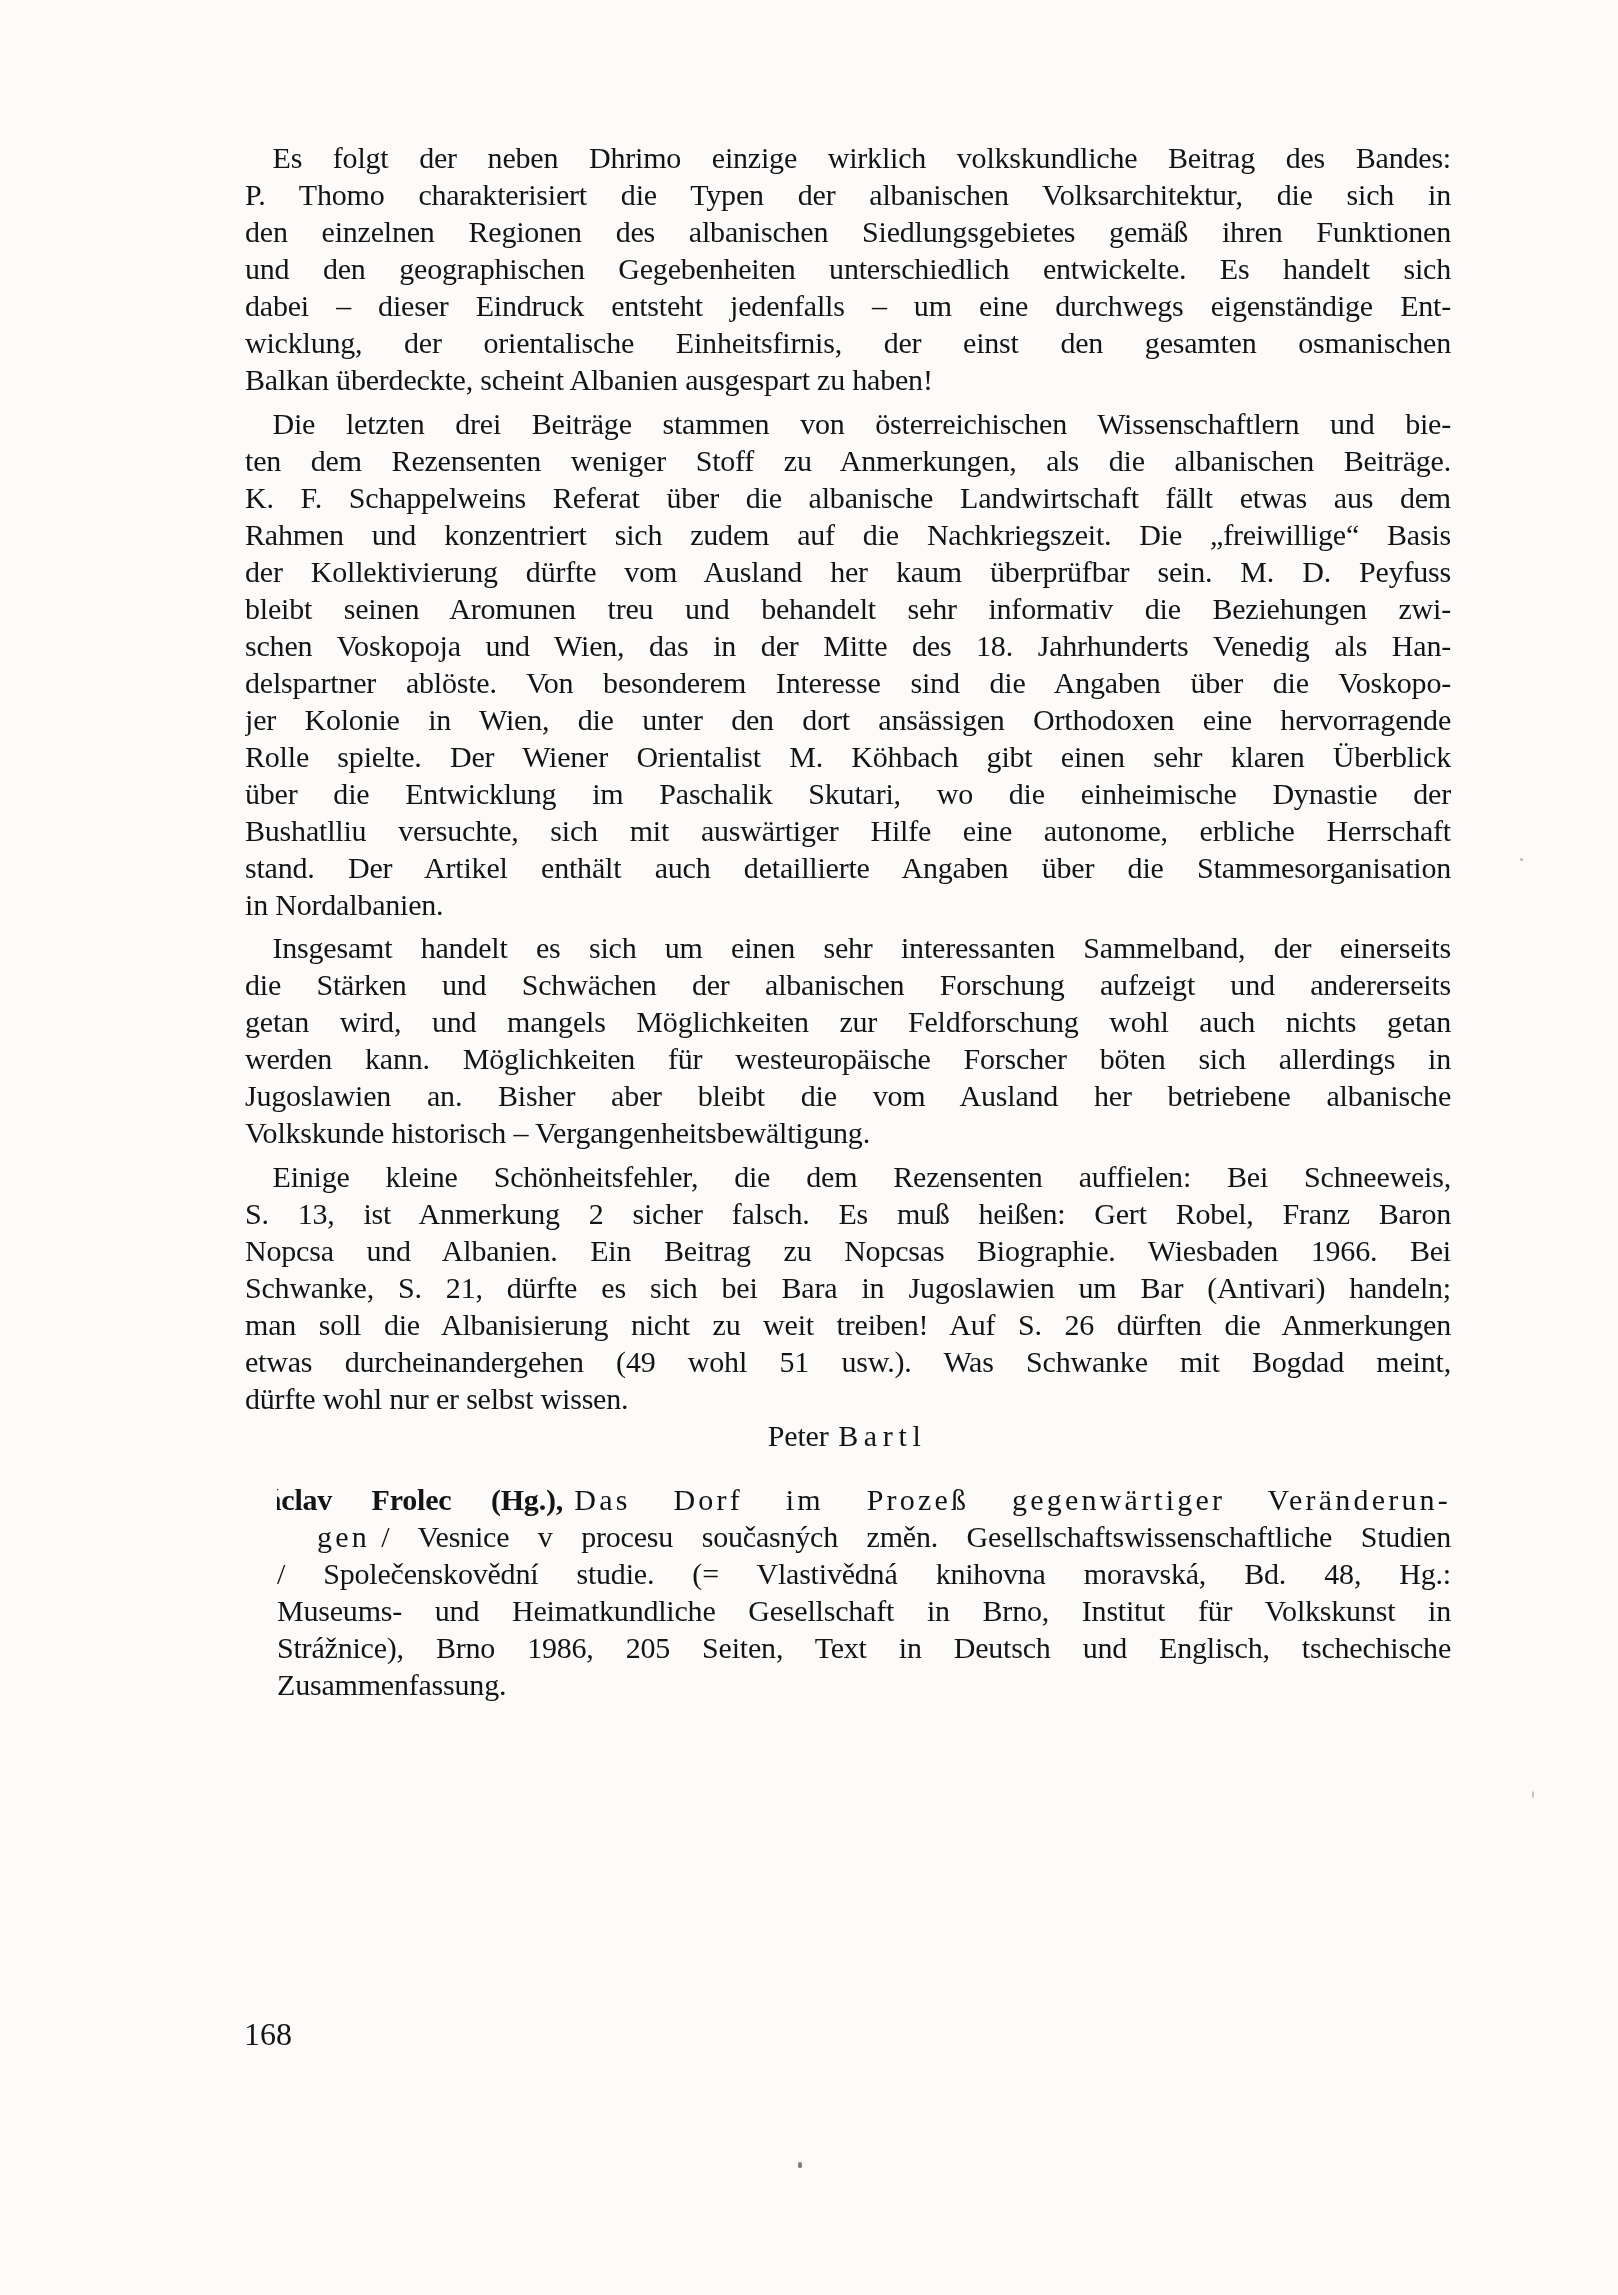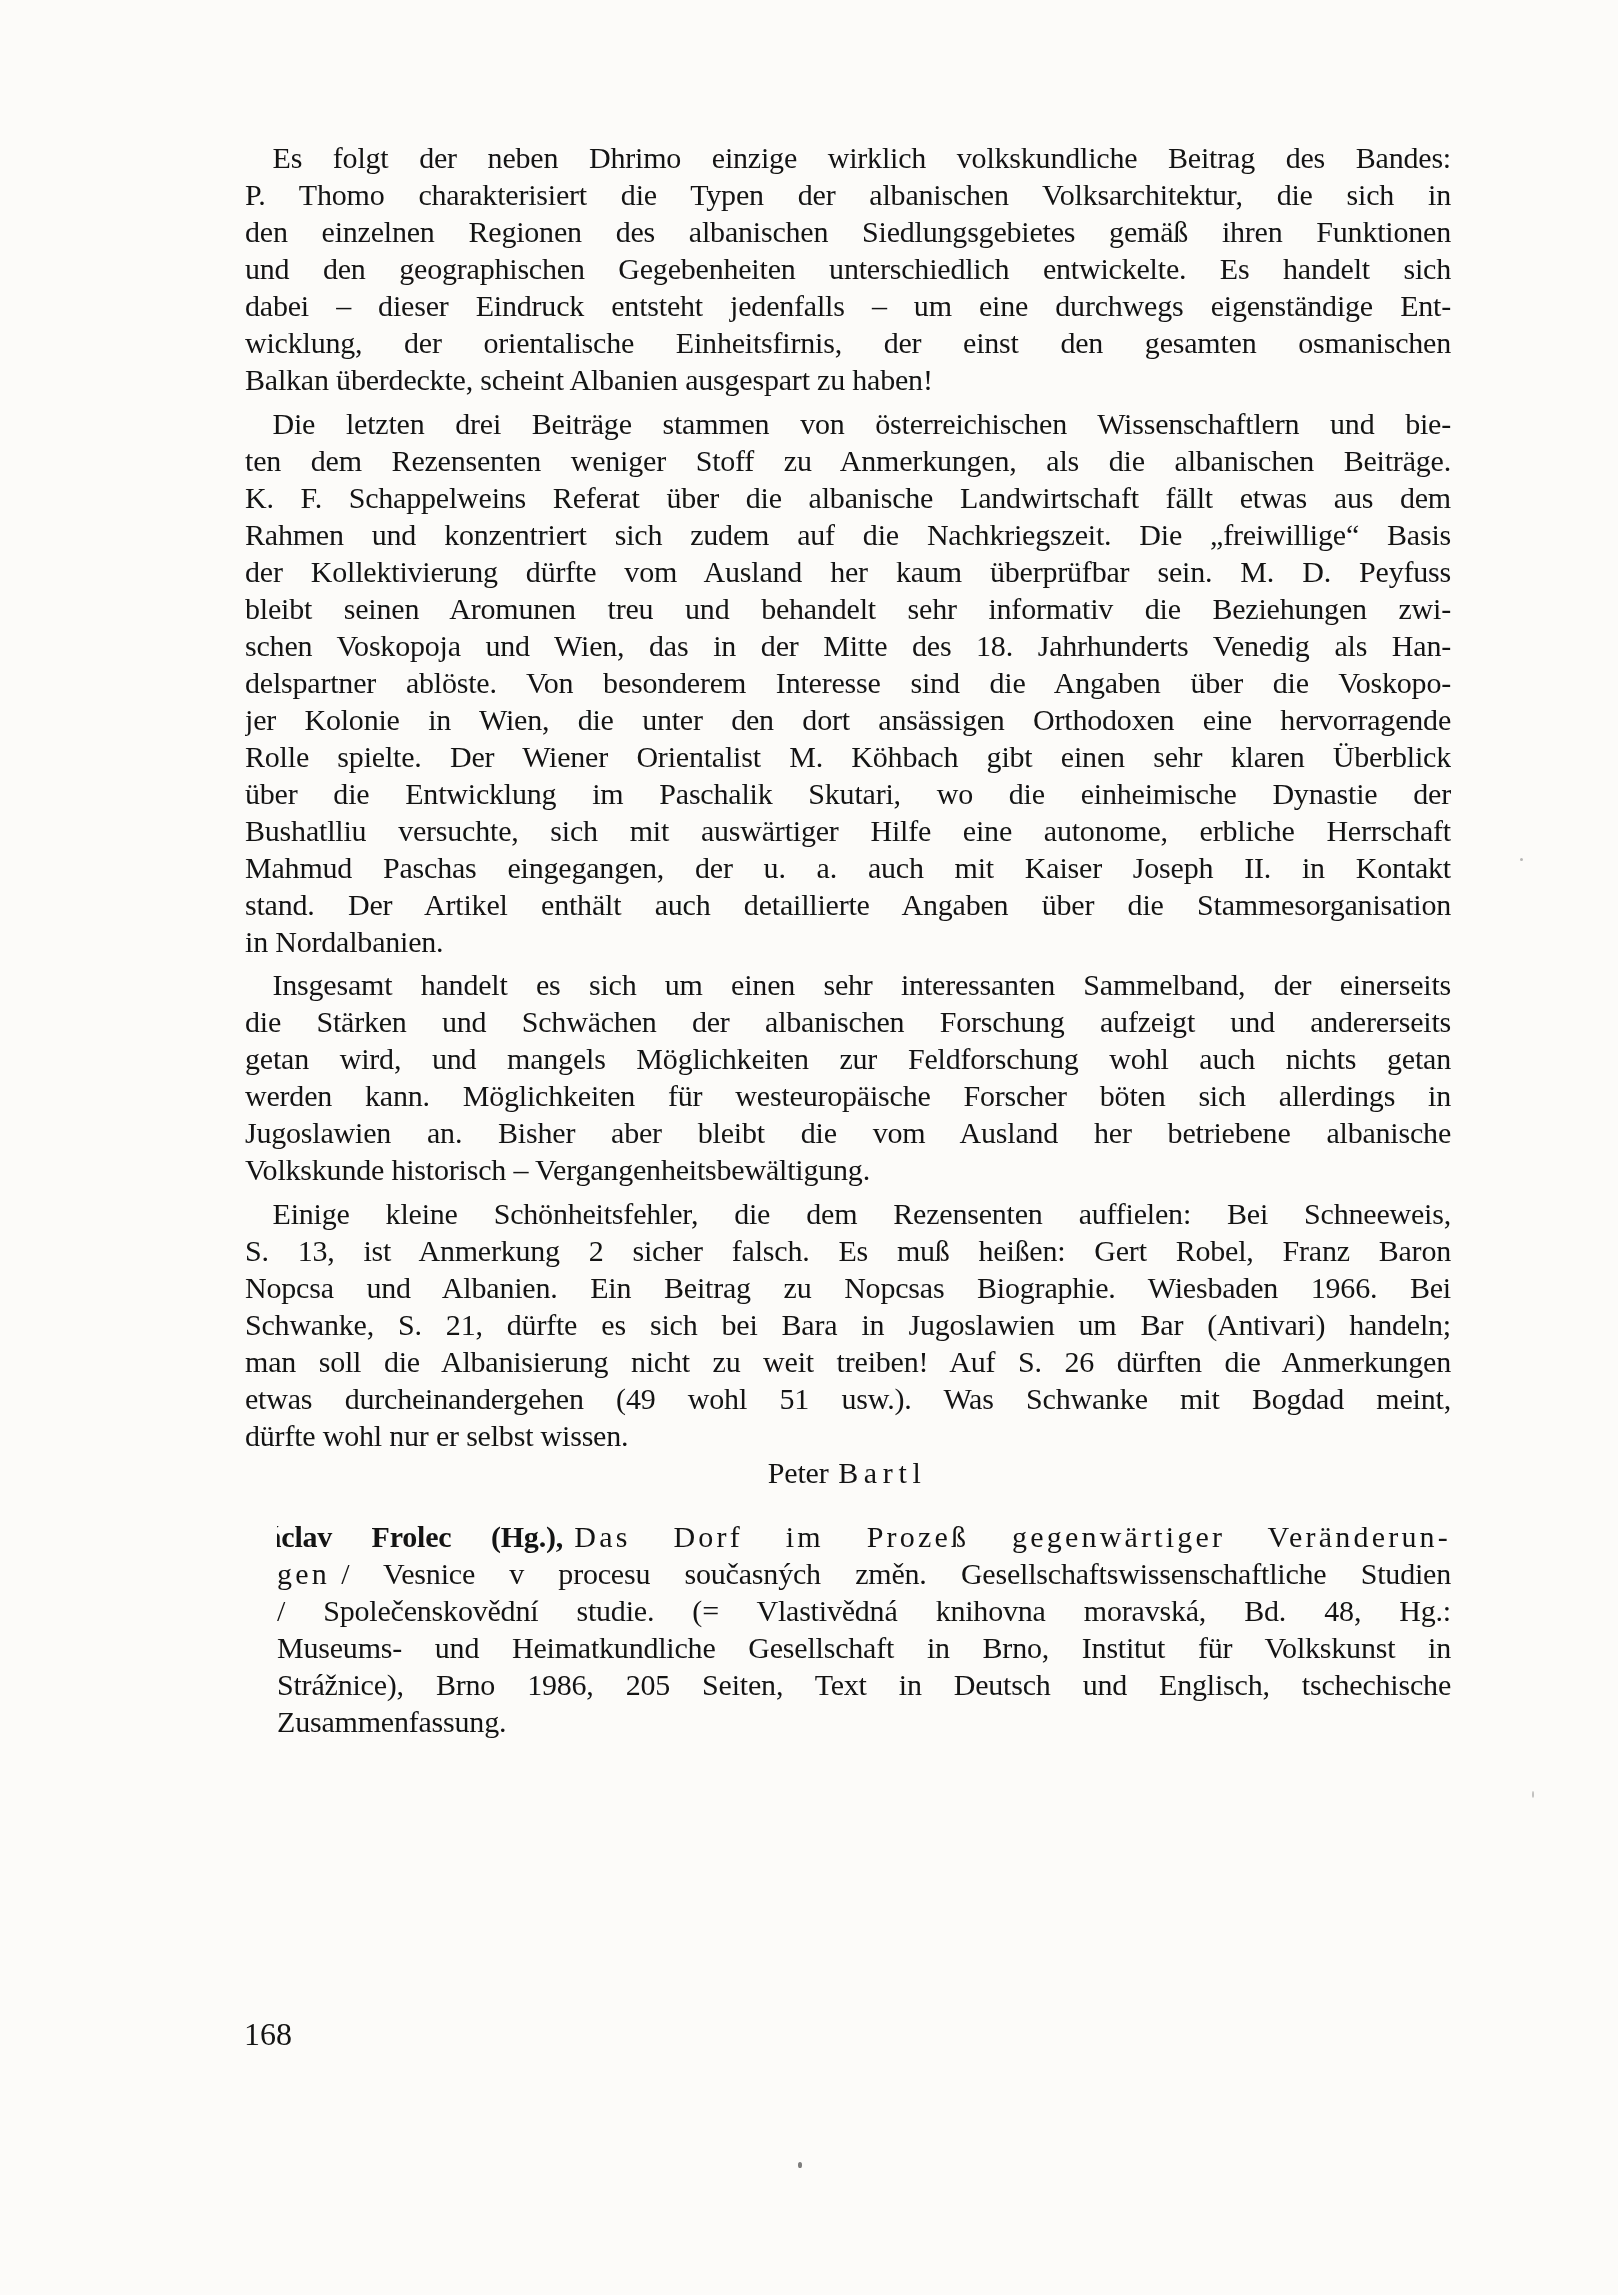--- a/index.html
+++ b/index.html
@@ -21,21 +21,21 @@
   .para.indent .line:first-child{ text-indent:27.5px; }
   .line{ min-height:37px; overflow:hidden; }
   .just{ text-align:justify; text-align-last:justify; }
 
   .signature{ text-align:center; padding-right:1.6px; }
   .signature .fam{ letter-spacing:5.7px; margin-left:9.7px; }
 
   .entry{ margin-top:27.5px; padding-left:32px; }
   .entry .line.first{ text-indent:-32px; }
   .bold{ font-weight:bold; }
-  .gesperrt{ letter-spacing:3.2px; }
+  .gesperrt{ letter-spacing:3.2px;margin-left:40px; }
   .entry .gesperrt.after-author{ margin-left:11.3px; }
 
   .pagenum{ position:absolute; left:244px; top:2016px; font-size:32px; }
 
   .speck{ position:absolute; background:#3a3a3a; border-radius:50%; }
   .speck-1{ left:798px; top:2162px; width:4px; height:5.7px; opacity:.65; }
   .speck-2{ left:1520px; top:858px; width:3.2px; height:3.2px; opacity:.35; }
   .speck-3{ left:1532px; top:1791px; width:2.4px; height:6.5px; opacity:.3; }
 </style>
 </head>
@@ -61,21 +61,20 @@
           <div class="line just">K. F. Schappelweins Referat über die albanische Landwirtschaft fällt etwas aus dem</div>
           <div class="line just">Rahmen und konzentriert sich zudem auf die Nachkriegszeit. Die „freiwillige“ Basis</div>
           <div class="line just">der Kollektivierung dürfte vom Ausland her kaum überprüfbar sein. M. D. Peyfuss</div>
           <div class="line just">bleibt seinen Aromunen treu und behandelt sehr informativ die Beziehungen zwi-</div>
           <div class="line just">schen Voskopoja und Wien, das in der Mitte des 18. Jahrhunderts Venedig als Han-</div>
           <div class="line just">delspartner ablöste. Von besonderem Interesse sind die Angaben über die Voskopo-</div>
           <div class="line just">jer Kolonie in Wien, die unter den dort ansässigen Orthodoxen eine hervorragende</div>
           <div class="line just">Rolle spielte. Der Wiener Orientalist M. Köhbach gibt einen sehr klaren Überblick</div>
           <div class="line just">über die Entwicklung im Paschalik Skutari, wo die einheimische Dynastie der</div>
           <div class="line just">Bushatlliu versuchte, sich mit auswärtiger Hilfe eine autonome, erbliche Herrschaft</div>
-          <div class="line just">Mahmud Paschas eingegangen, der u. a. auch mit Kaiser Joseph II. in Kontakt</div>
           <div class="line just">stand. Der Artikel enthält auch detaillierte Angaben über die Stammesorganisation</div>
           <div class="line">in Nordalbanien.</div>
         </div>
         <div class="para indent">
           <div class="line just">Insgesamt handelt es sich um einen sehr interessanten Sammelband, der einerseits</div>
           <div class="line just">die Stärken und Schwächen der albanischen Forschung aufzeigt und andererseits</div>
           <div class="line just">getan wird, und mangels Möglichkeiten zur Feldforschung wohl auch nichts getan</div>
           <div class="line just">werden kann. Möglichkeiten für westeuropäische Forscher böten sich allerdings in</div>
           <div class="line just">Jugoslawien an. Bisher aber bleibt die vom Ausland her betriebene albanische</div>
           <div class="line">Volkskunde historisch – Vergangenheitsbewältigung.</div>

